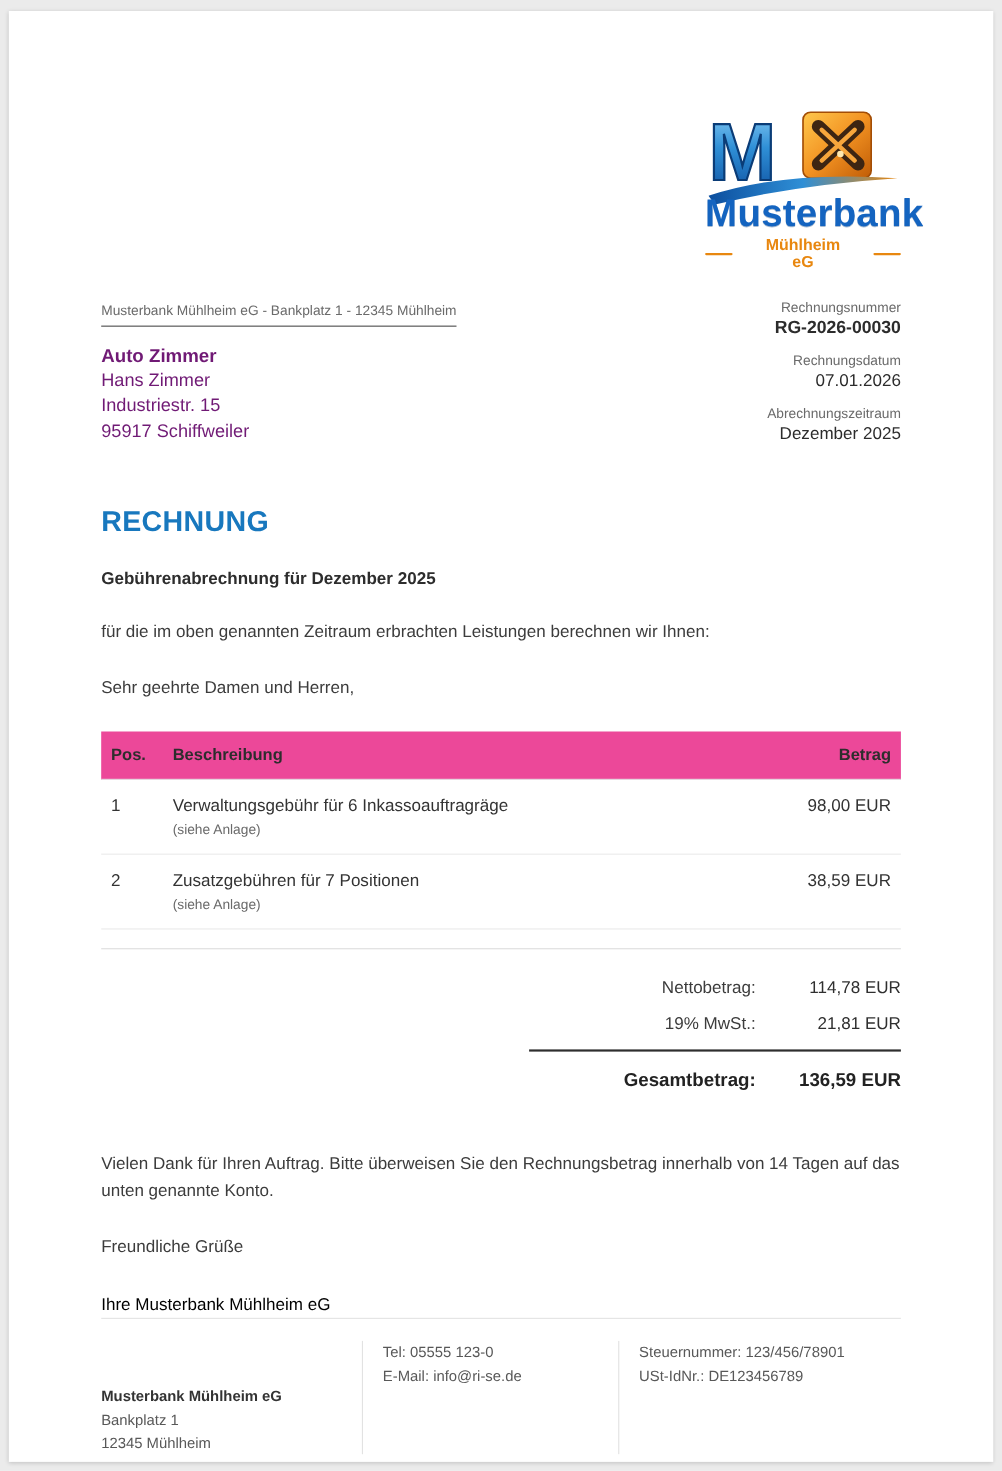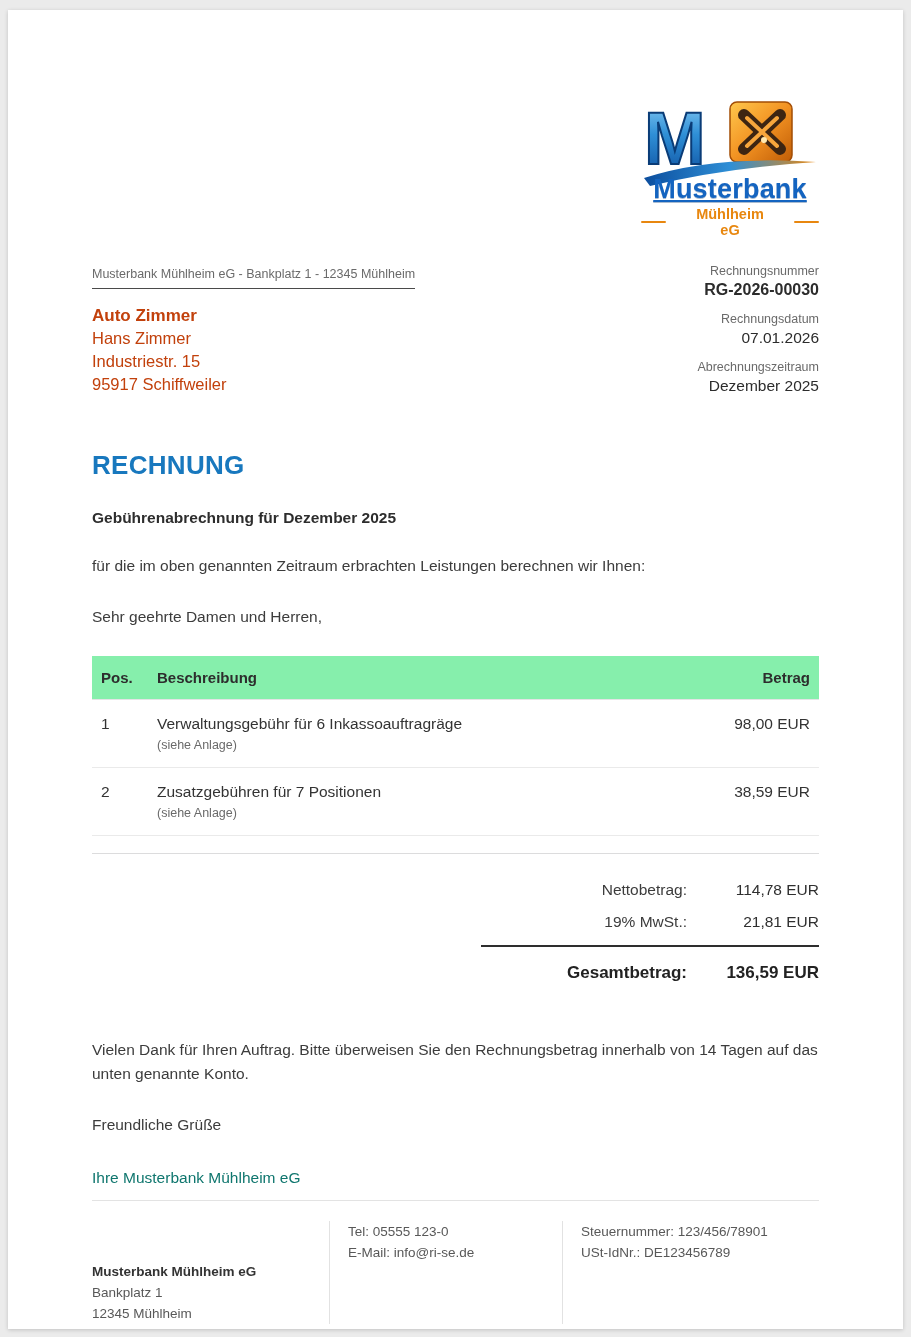--- a/index.html
+++ b/index.html
@@ -17,58 +17,57 @@
     box-shadow: 0 1px 4px rgba(0,0,0,0.18);
     padding: 90px 84px 0 84px;
     color: #333;
   }
 
   
   .logo-row { display: flex; justify-content: flex-end; }
   .logo { width: 178px; text-align: center; }
   .logo svg { display: block; margin: 0 auto; }
   .brand-name {
-    font-size: 27px; font-weight: bold; letter-spacing: 0.2px;
+    font-size: 35px; font-weight: bold; letter-spacing: 0.2px;
     color: #1464c0; margin-top: -14px;
     text-shadow: 0 1px 0 rgba(10,60,120,0.35);
-    text-decoration: underline;
   }
   .sub-brand {
     display: flex; align-items: center; justify-content: center;
     gap: 21px; margin-top: 1px;
   }
   .sub-brand .dash { height: 2px; width: 26px; background: #e8870f; border-radius: 1px; }
   .sub-brand .txt { color: #e8870f; font-weight: bold; font-size: 14.5px; }
 
   
   .addr-meta { display: flex; margin-top: 26px; }
   .addr-col { width: 57%; }
   .sender-line {
     display: inline-block;
     font-size: 12.5px; color: #6a6a6a;
     padding-bottom: 7px; border-bottom: 1px solid #4a4a4a;
   }
-  .recipient { margin-top: 15px; font-size: 16.5px; line-height: 23px; color: #c2410c; }
+  .recipient { margin-top: 15px; font-size: 16.5px; line-height: 23px; color: #701a75; }
   .recipient .company { font-weight: bold; font-size: 17px; }
   .meta-col { flex: 1; text-align: right; }
   .meta-item { margin-bottom: 13px; }
   .meta-label { font-size: 12.5px; color: #6a6a6a; margin-bottom: 3px; }
   .meta-value { font-size: 15.5px; color: #2c2c2c; }
   .meta-item.strong .meta-value { font-weight: bold; font-size: 16px; }
 
   
   .doc-title { margin-top: 42px; font-size: 26px; font-weight: bold; color: #1878be; letter-spacing: 0.3px; }
   .subject { margin-top: 28px; font-size: 15.5px; font-weight: bold; color: #2d2d2d; }
   .para { margin-top: 27px; font-size: 15.5px; color: #3c3c3c; line-height: 24px; }
 
   
   .items { margin-top: 27px; }
   .t-row { display: grid; grid-template-columns: 56px 1fr 170px; padding: 0 9px; }
   .t-head {
-    background: #86efac;
+    background: #ec4899;
     border-bottom: 1px solid #e4e4e6;
     padding-top: 13px; padding-bottom: 13px;
     font-weight: bold; font-size: 15px; color: #2d2d2d;
   }
   .t-head .amount { text-align: right; }
   .t-body { border-bottom: 1px solid #eaeaea; padding-top: 15px; padding-bottom: 15px; }
   .t-body .pos, .t-body .desc-main { font-size: 15.5px; color: #333; }
   .t-body .note { font-size: 12.5px; color: #6a6a6a; margin-top: 5px; }
   .t-body .amount { text-align: right; font-size: 15.5px; color: #333; }
   .t-end { height: 18px; border-bottom: 1px solid #dcdcdd; }
@@ -78,21 +77,21 @@
   .tot-row { display: flex; justify-content: flex-end; align-items: baseline; padding: 7px 0; }
   .tot-label { font-size: 15.5px; color: #3c3c3c; }
   .tot-value { width: 132px; text-align: right; font-size: 15.5px; color: #2f2f2f; }
   .tot-rule { border-top: 2px solid #2e2e2e; margin-top: 7px; }
   .tot-row.gross { padding-top: 16px; }
   .tot-row.gross .tot-label, .tot-row.gross .tot-value { font-weight: bold; font-size: 17px; color: #222; }
 
   
   .closing { margin-top: 48px; }
   .closing .para:first-child { margin-top: 0; }
-  .signature { margin-top: 32px; font-size: 15.5px; color: #0f766e; padding-bottom: 13px; border-bottom: 1px solid #e3e3e3; }
+  .signature { margin-top: 32px; font-size: 15.5px; color: #000000; padding-bottom: 2px; border-bottom: 1px solid #e3e3e3; }
 
   
   .footer { display: flex; padding-top: 20px; }
   .f-col { font-size: 13.5px; color: #585858; line-height: 21px; }
   .f-col.c1 { width: 237px; }
   .f-col.c2 { width: 233px; border-left: 1px solid #e2e2e2; padding-left: 18px; }
   .f-col.c3 { flex: 1; border-left: 1px solid #e2e2e2; padding-left: 18px; }
   .f-col .f-name { font-weight: bold; color: #333; margin-top: 40px; }
 </style>
 </head>

